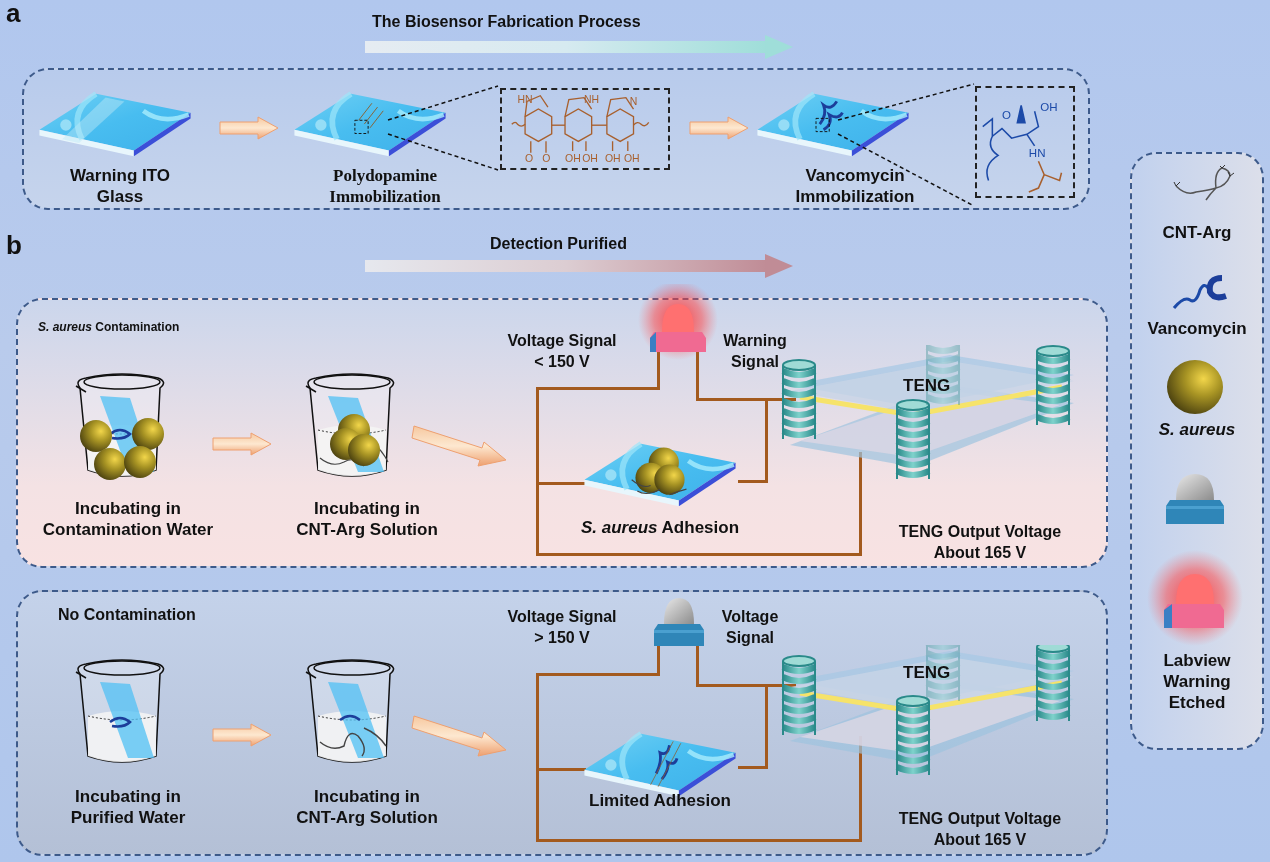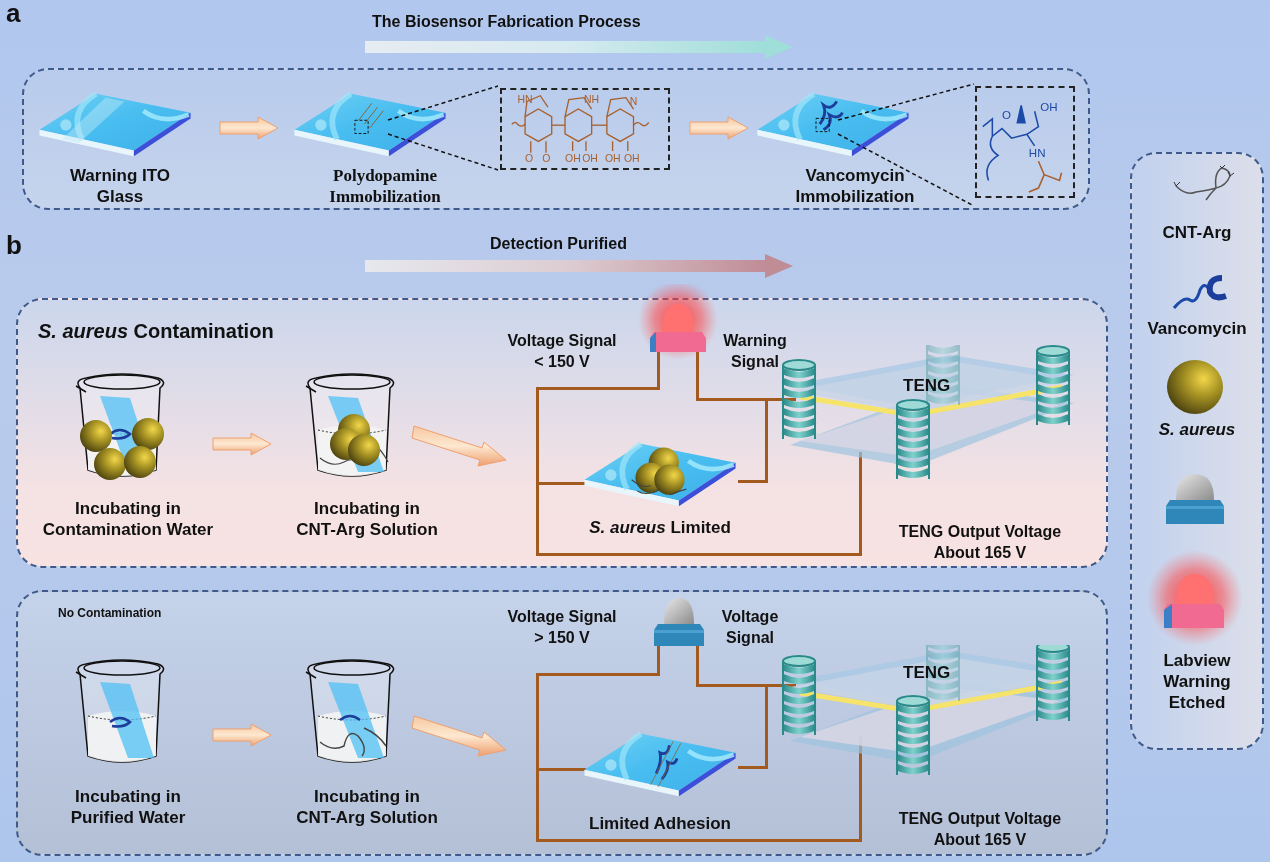--- a/index.html
+++ b/index.html
@@ -271,21 +271,21 @@
 </div>
 
 <div class="abs panel-letter" style="left:6px;top:230px;">b</div>
 <div class="abs title" style="left:490px;top:235px;">Detection Purified</div>
 <div class="abs proc-arrow det" style="left:365px;top:257px;width:428px;">
   <div class="shaft"></div>
     <div class="head"></div>
 </div>
 
 <div class="abs box box-b1" style="left:16px;top:298px;width:1092px;height:270px;"></div>
-<div class="abs" style="left:38px;top:320px;font-size:20px;">
+<div class="abs" style="left:38px;top:320px;font-size:12px;">
   <span class="ital">S. aureus</span><span> Contamination</span>
 </div>
 
 <svg class="abs" style="left:72px;top:370px;width:100px;height:120px;">
   <use href="#beaker"></use>
   <polygon points="28,26 58,28 82,102 56,102" fill="#50c0f4" opacity="0.75"></polygon>
   <path d="M38,64 Q48,56 58,64 Q52,70 40,68" stroke="#1c3e9a" stroke-width="2.5" fill="none"></path>
   <use href="#ball" x="24" y="66"></use>
   <use href="#ball" x="76" y="64"></use>
   <use href="#ball" x="38" y="94"></use>
@@ -348,42 +348,42 @@
 <div class="slide" style="left:575px;top:440px;">
   <svg viewBox="0 0 180 70">
       <use href="#glassSlide"></use>
     <use href="#ball" x="94" y="22"></use>
     <use href="#ball" x="80" y="38"></use>
     <use href="#ball" x="100" y="40"></use>
     <path d="M60,40 Q72,50 80,46 M66,52 Q76,58 90,50 M100,56 Q110,52 118,50" stroke="#444" stroke-width="1.2" fill="none"></path>
   </svg>
 </div>
 <div class="abs" style="left:560px;top:518px;font-size:17px;width:200px;text-align:center;">
-  <span class="ital">S. aureus</span><span> Limited</span>
+  <span class="ital">S. aureus</span><span> Adhesion</span>
 </div>
 
 <svg class="abs teng" style="left:780px;top:345px;width:300px;height:160px;">
   <polygon points="10,100 170,40 294,58 134,122" fill="#9ec3de" opacity="0.7"></polygon>
   <polygon points="20,96 170,46 280,60 132,112" fill="#d9d6e4" opacity="0.85"></polygon>
   <polygon points="10,40 170,10 294,30 134,62" fill="#a8c8e4" opacity="0.75"></polygon>
   <polygon points="10,46 170,16 294,36 134,68" fill="#c8d4e6" opacity="0.8"></polygon>
   <polyline points="20,52 132,70 282,42" stroke="#f6e36a" stroke-width="5" fill="none"></polyline>
   <use href="#spring" x="2" y="14"></use>
   <use href="#spring" x="256" y="0"></use>
   <use href="#spring" x="116" y="54"></use>
   <use href="#spring" x="146" y="-20" opacity="0.35"></use>
 </svg>
 <div class="abs" style="left:903px;top:376px;font-size:17px;">TENG</div>
 <div class="abs label-sm" style="left:875px;top:521px;width:210px;">
   <div>TENG Output Voltage</div>
   <div>About 165 V</div>
 </div>
 
 <div class="abs box box-b2" style="left:16px;top:590px;width:1092px;height:266px;"></div>
-<div class="abs" style="left:58px;top:606px;font-size:12px;">No Contamination</div>
+<div class="abs" style="left:58px;top:606px;font-size:16px;">No Contamination</div>
 
 <svg class="abs" style="left:72px;top:656px;width:100px;height:120px;">
   <use href="#beaker"></use>
   <polygon points="28,26 58,28 82,102 56,102" fill="#50c0f4" opacity="0.75"></polygon>
   <path d="M38,66 Q48,58 58,66 Q52,72 40,70" stroke="#1c3e9a" stroke-width="2.5" fill="none"></path>
 </svg>
 <div class="abs label" style="left:38px;top:786px;width:180px;">
   <div>Incubating in</div>
   <div>Purified Water</div>
 </div>
@@ -434,21 +434,21 @@
   <div>Signal</div>
 </div>
 
 <div class="slide" style="left:575px;top:730px;">
   <svg viewBox="0 0 180 70">
       <use href="#glassSlide"></use>
     <path d="M86,44 Q92,32 90,22 Q98,26 100,14 M92,50 Q100,40 98,32 Q106,36 108,28" stroke="#1c3e9a" stroke-width="3" fill="none"></path>
     <path d="M80,56 L104,10 M88,58 L112,12" stroke="#8a6030" stroke-width="0.8" fill="none"></path>
   </svg>
 </div>
-<div class="abs label" style="left:560px;top:813px;width:200px;">Limited Adhesion</div>
+<div class="abs label" style="left:560px;top:790px;width:200px;">Limited Adhesion</div>
 
 <svg class="abs teng" style="left:780px;top:645px;width:300px;height:160px;">
   <polygon points="10,96 170,36 294,54 134,118" fill="#9ec3de" opacity="0.7"></polygon>
   <polygon points="20,92 170,42 280,56 132,108" fill="#d9d6e4" opacity="0.85"></polygon>
   <polygon points="10,36 170,6 294,26 134,58" fill="#a8c8e4" opacity="0.75"></polygon>
   <polygon points="10,42 170,12 294,32 134,64" fill="#c8d4e6" opacity="0.8"></polygon>
   <polyline points="20,48 132,66 282,38" stroke="#f6e36a" stroke-width="5" fill="none"></polyline>
   <use href="#spring" x="2" y="10"></use>
   <use href="#spring" x="256" y="-4"></use>
   <use href="#spring" x="116" y="50"></use>

